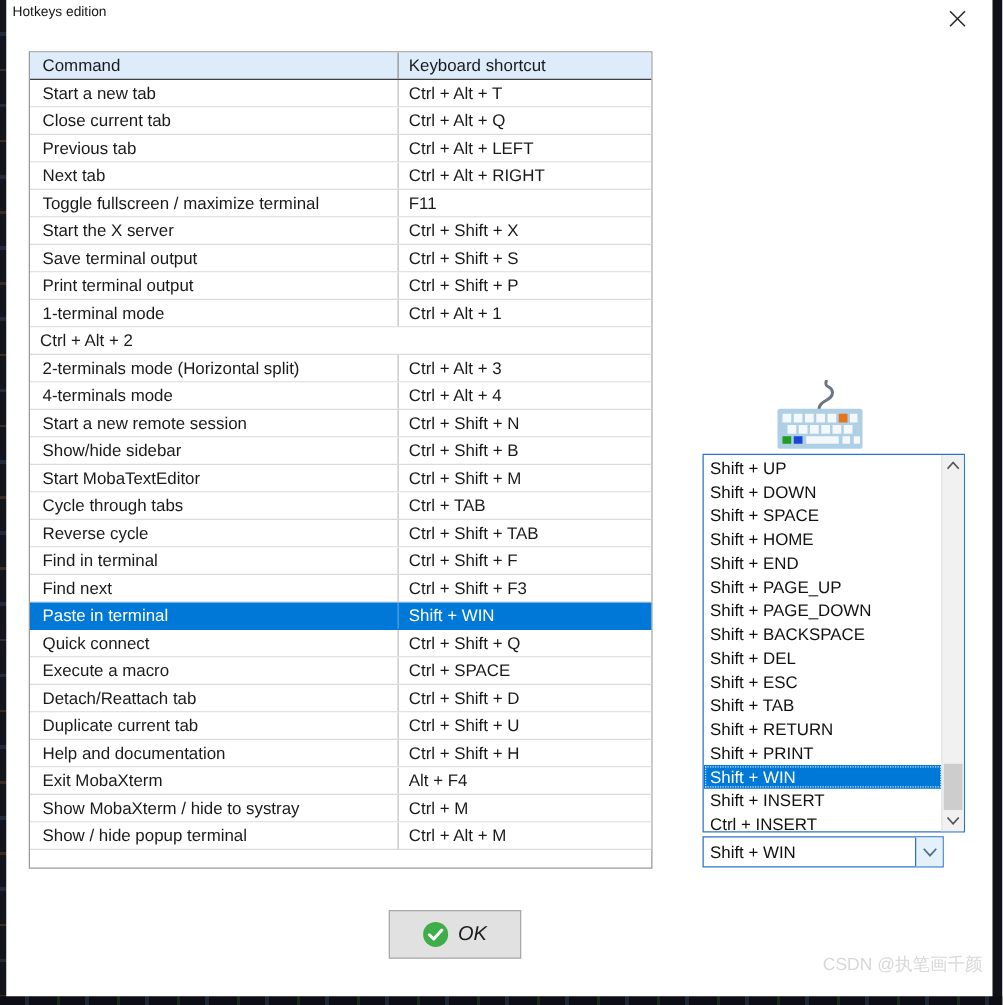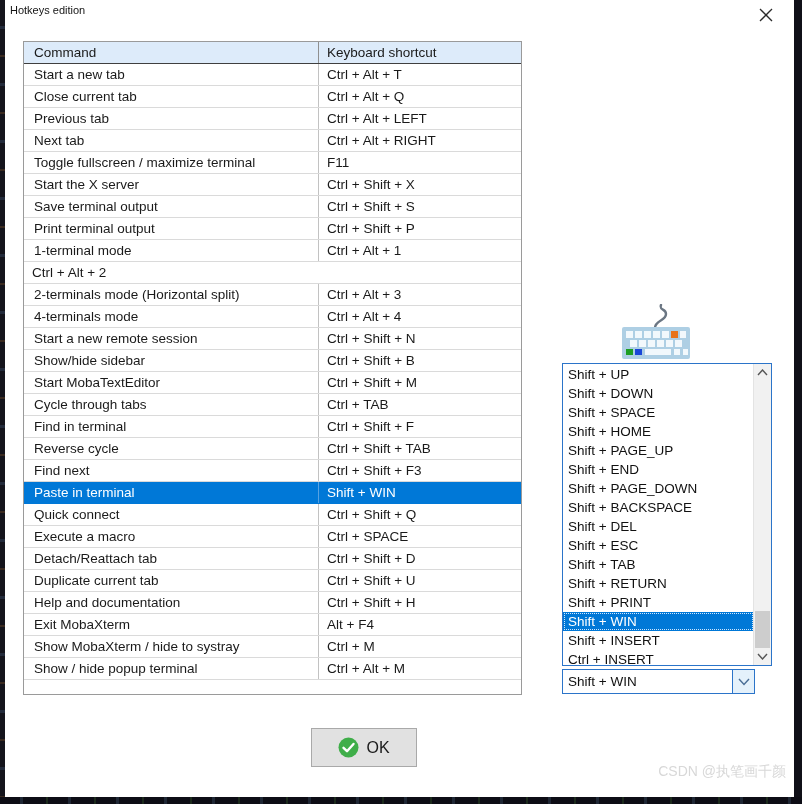--- a/index.html
+++ b/index.html
@@ -56,21 +56,21 @@
   .hk-combo{position:absolute;left:562px;top:669px;width:193px;height:25px;
     border:1px solid #2b74c9;background:#fff;box-sizing:border-box;font-size:13.5px;color:#111;}
   .combo-value{position:absolute;left:5px;top:0;line-height:23px;}
   .combo-btn{position:absolute;right:0;top:0;width:22px;height:100%;background:#e4f1fb;
     border-left:1px solid #2b74c9;box-sizing:border-box;display:flex;align-items:center;justify-content:center;}
 
   
   .ok-btn{position:absolute;left:311px;top:728px;width:106px;height:39px;
     background:#e1e1e1;border:1px solid #a9a9a9;box-sizing:border-box;
     display:flex;align-items:center;justify-content:center;gap:7px;cursor:pointer;}
-  .ok-btn .label{font-size:16px;color:#1a1a1a;}
+  .ok-btn .label{font-size:16px;color:#1a1a1a;font-style:italic;}
 
   
   .watermark{position:absolute;right:16px;top:763px;font-size:14px;color:#d8d8d8;}
 </style>
 </head>
 <body>
 
 <div class="edge-left"></div>
 <div class="edge-right"></div>
 <div class="edge-bottom"></div>
@@ -163,27 +163,27 @@
         <div class="cell c1">Start MobaTextEditor</div>
         <div class="cell c2">Ctrl + Shift + M</div>
       </div>
 
       <div class="hk-row">
         <div class="cell c1">Cycle through tabs</div>
         <div class="cell c2">Ctrl + TAB</div>
       </div>
 
       <div class="hk-row">
+        <div class="cell c1">Reverse cycle</div>
+        <div class="cell c2">Ctrl + Shift + TAB</div>
+      </div>
+
+      <div class="hk-row">
         <div class="cell c1">Find in terminal</div>
         <div class="cell c2">Ctrl + Shift + F</div>
-      </div>
-
-      <div class="hk-row">
-        <div class="cell c1">Reverse cycle</div>
-        <div class="cell c2">Ctrl + Shift + TAB</div>
       </div>
 
       <div class="hk-row">
         <div class="cell c1">Find next</div>
         <div class="cell c2">Ctrl + Shift + F3</div>
       </div>
 
       <div class="hk-row selected">
         <div class="cell c1">Paste in terminal</div>
         <div class="cell c2">Shift + WIN</div>
@@ -262,23 +262,23 @@
   <div class="list-items">
 
       <div class="list-item">Shift + UP</div>
 
       <div class="list-item">Shift + DOWN</div>
 
       <div class="list-item">Shift + SPACE</div>
 
       <div class="list-item">Shift + HOME</div>
 
+      <div class="list-item">Shift + END</div>
+
       <div class="list-item">Shift + PAGE_UP</div>
-
-      <div class="list-item">Shift + END</div>
 
       <div class="list-item">Shift + PAGE_DOWN</div>
 
       <div class="list-item">Shift + BACKSPACE</div>
 
       <div class="list-item">Shift + DEL</div>
 
       <div class="list-item">Shift + ESC</div>
 
       <div class="list-item">Shift + TAB</div>

